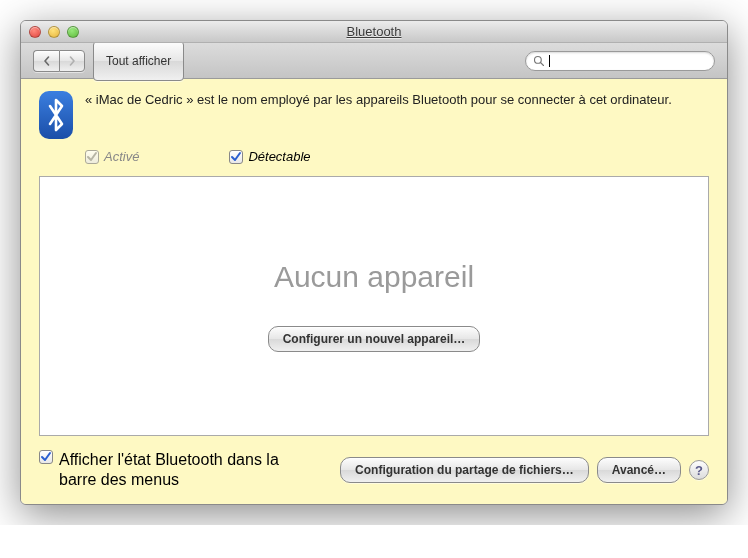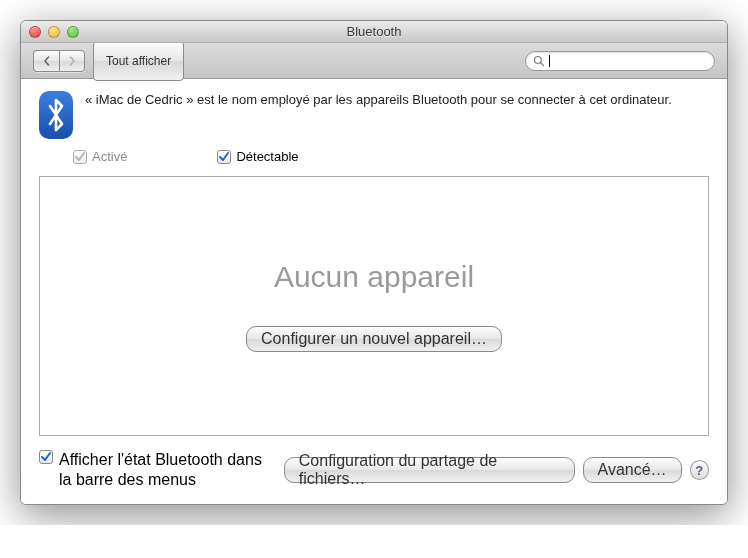--- a/index.html
+++ b/index.html
@@ -40,20 +40,21 @@
   .tl.min   { background: radial-gradient(circle at 40% 35%, #ffe27a, #e6b43c); }
   .tl.zoom  { background: radial-gradient(circle at 40% 35%, #96e87a, #5fba3c); }
   .title {
     position: absolute;
     left: 0; right: 0;
     text-align: center;
     font-size: 13px;
     color: #3a3a3a;
     text-shadow: 0 1px 0 rgba(255,255,255,0.6);
     pointer-events: none;
+    text-decoration: underline;
   }
   .toolbar {
     height: 36px;
     background: linear-gradient(to bottom, #dcdcdc 0%, #c4c4c4 100%);
     border-bottom: 1px solid #9a9a9a;
     display: flex;
     align-items: center;
     padding: 0 12px;
     gap: 8px;
   }
@@ -108,42 +109,43 @@
   }
   .cursor-line {
     position: absolute;
     left: 24px;
     top: 4px;
     width: 1px;
     height: 12px;
     background: #000;
   }
   .content {
-    background: #ffffff;
+    background: #fef9c3;
     padding: 12px 18px 14px 18px;
   }
   .info-row {
     display: flex;
     gap: 12px;
     align-items: flex-start;
   }
   .bt-icon {
     width: 34px; height: 48px;
     flex-shrink: 0;
   }
   .info-text {
     font-size: 13px;
     color: #222;
     line-height: 1.35;
   }
   .check-row {
     display: flex;
     gap: 90px;
     margin-top: 10px;
-    margin-left: 34px;
+    margin-left: 46px;
+    font-style: italic;
   }
   .check-item {
     display: flex;
     align-items: center;
     gap: 5px;
     font-size: 13px;
   }
   .checkbox {
     width: 14px; height: 14px;
     border: 1px solid #888;
@@ -168,22 +170,23 @@
     gap: 32px;
   }
   .no-device {
     font-size: 30px;
     color: #9a9a9a;
     font-weight: 400;
   }
   .pill-btn.small {
     height: 20px;
     border-radius: 10px;
-    font-size: 16px;
+    font-size: 12px;
     padding: 12px 14px;
+    font-weight: bold;
   }
   .bottom-row {
     display: flex;
     align-items: center;
     margin-top: 14px;
     gap: 10px;
   }
   .bottom-check {
     display: flex;
     align-items: flex-start;

